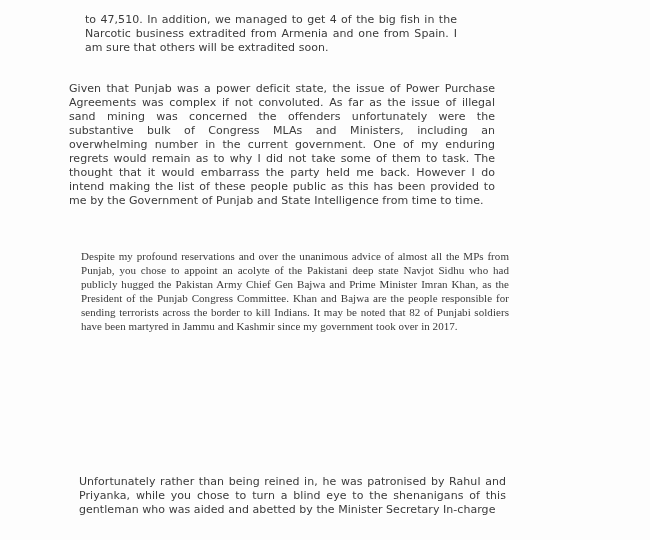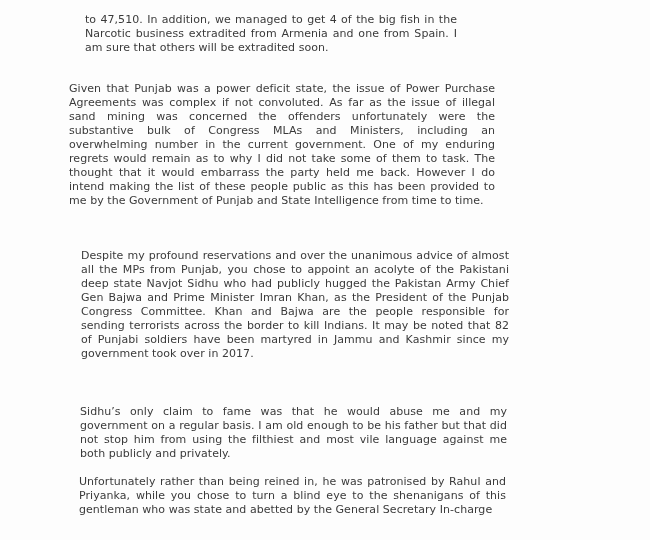--- a/index.html
+++ b/index.html
@@ -19,26 +19,25 @@
       width: 484px;
       font-size: 11px;
       line-height: 14px;
       text-align: justify;
       margin: 4px;
       letter-spacing: 0.05px;
       word-spacing: 0px;
     }
     .p0 { top: 9px; left: 81px; width: 372px; }
     .p1 { top: 78px; left: 65px; width: 426px; }
-    .p2 { top: 245px; left: 77px; width: 428px; }
+    .p2 { top: 245px; left: 77px; width: 428px; font-family: Liberation Serif, serif; }
     .p3 { top: 401px; left: 76px; width: 427px; }
     .p4 { top: 471px; left: 75px; width: 427px; }
   </style>
 </head>
 <body>
 
 <div class="page">
   <p class="para p0">to 47,510. In addition, we managed to get 4 of the big fish in the Narcotic business extradited from Armenia and one from Spain. I am sure that others will be extradited soon.</p>
   <p class="para p1">Given that Punjab was a power deficit state, the issue of Power Purchase Agreements was complex if not convoluted. As far as the issue of illegal sand mining was concerned the offenders unfortunately were the substantive bulk of Congress MLAs and Ministers, including an overwhelming number in the current government. One of my enduring regrets would remain as to why I did not take some of them to task. The thought that it would embarrass the party held me back. However I do intend making the list of these people public as this has been provided to me by the Government of Punjab and State Intelligence from time to time.</p>
   <p class="para p2">Despite my profound reservations and over the unanimous advice of almost all the MPs from Punjab, you chose to appoint an acolyte of the Pakistani deep state Navjot Sidhu who had publicly hugged the Pakistan Army Chief Gen Bajwa and Prime Minister Imran Khan, as the President of the Punjab Congress Committee. Khan and Bajwa are the people responsible for sending terrorists across the border to kill Indians.  It may be noted that 82 of Punjabi soldiers have been martyred in Jammu and Kashmir since my government took over in 2017.</p>
-  <p class="para p3">Sidhu’s only claim to fame was that he would abuse me and my government on a regular basis.  I am old enough to be his father but that did not stop him from using the filthiest and most vile language against me both publicly and privately.</p>
-  <p class="para p4">Unfortunately rather than being reined in, he was patronised by Rahul and Priyanka, while you chose to turn a blind eye to the shenanigans of this gentleman who was state and abetted by the General Secretary In-charge</p>
+  <p class="para p4">Unfortunately rather than being reined in, he was patronised by Rahul and Priyanka, while you chose to turn a blind eye to the shenanigans of this gentleman who was aided and abetted by the Minister Secretary In-charge</p>
 </div>
 
 </body></html>

